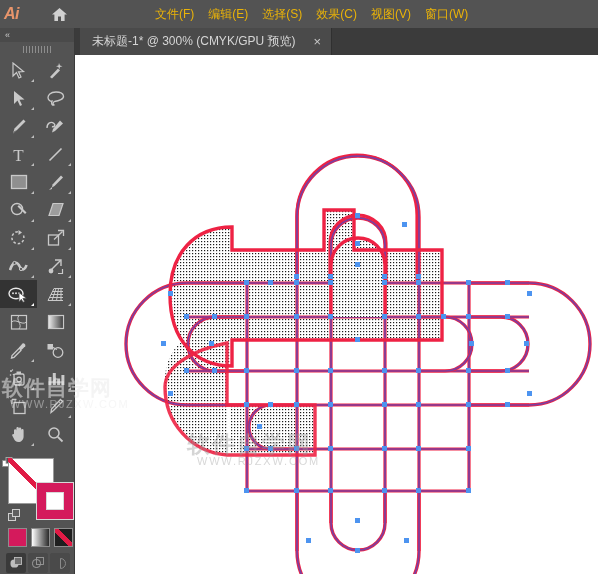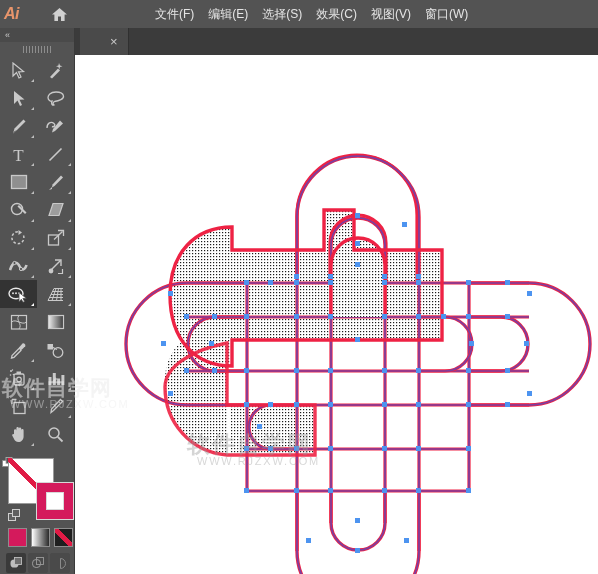--- a/index.html
+++ b/index.html
@@ -20,21 +20,21 @@
     width:30px;height:28px;display:flex;align-items:center;justify-content:center;
     color:#E8956B;font-size:16px;font-weight:bold;font-style:italic;
     letter-spacing:-0.5px;padding-left:4px;box-sizing:border-box;
   }
   #home-btn{
     width:34px;height:28px;display:flex;align-items:center;justify-content:center;
   }
   .mb-sep{width:1px;height:16px;background:#6b6b6b;margin:0 5px;}
   #menu-items{display:flex;align-items:center;margin-left:6px;}
   .menu-item{
-    color:#e5e5e5;font-size:12px;padding:0 7px;line-height:28px;
+    color:#eab308;font-size:12px;padding:0 7px;line-height:28px;
     white-space:nowrap;cursor:default;
   }
 
   
   #tabbar{
     position:absolute;left:75px;top:28px;width:523px;height:27px;
     background:#3b3b3b;
   }
   #doc-tab{
     position:absolute;left:5px;top:0;height:27px;background:#4a4a4a;
@@ -164,20 +164,21 @@
     <div class="menu-item">选择(S)</div>
     <div class="menu-item">效果(C)</div>
     <div class="menu-item">视图(V)</div>
     <div class="menu-item">窗口(W)</div>
   </div>
   <div class="mb-sep" style="margin-left:4px"></div>
 </div>
 
 <div id="tabbar">
   <div id="doc-tab">
+    <span id="doc-tab-title">未标题-1* @ 300% (CMYK/GPU 预览)</span>
     <span id="doc-tab-close">×</span>
   </div>
 </div>
 
 <div id="toolbar">
 
   <div id="tb-collapse">«</div>
   <div id="tb-grip">
       <span></span>
     </div>

